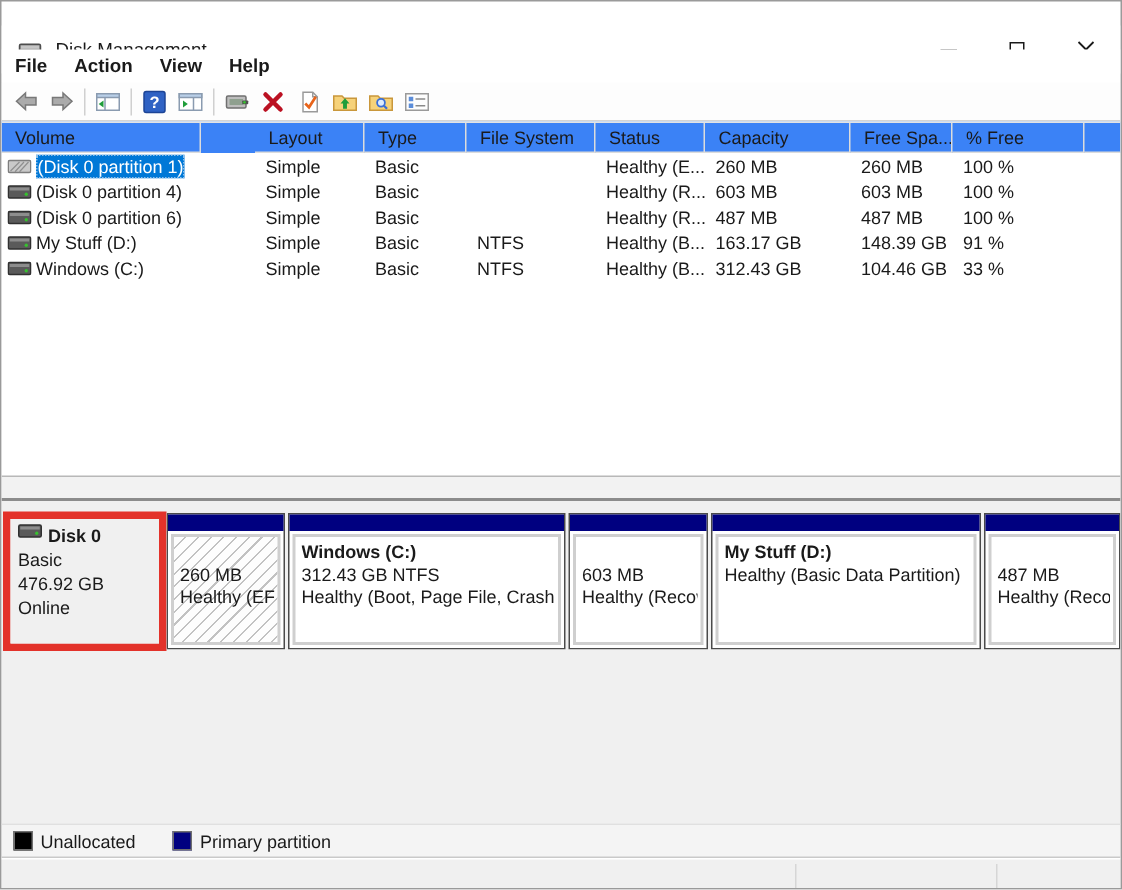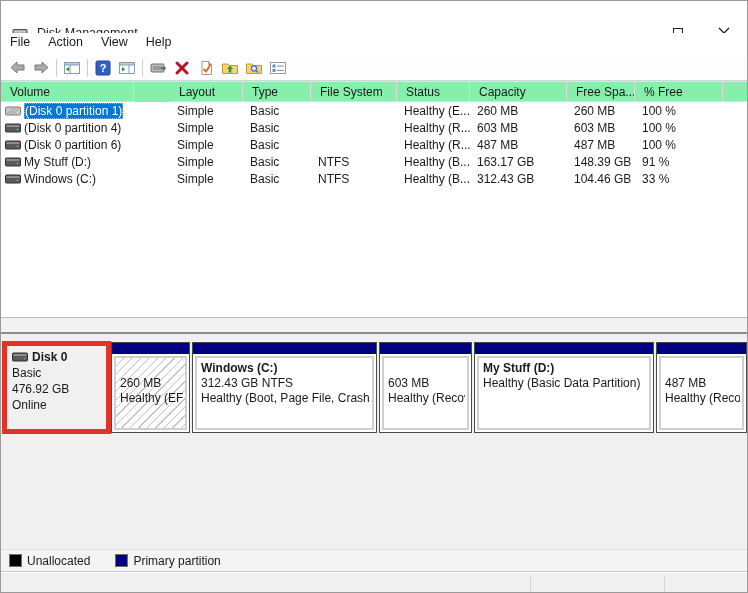--- a/index.html
+++ b/index.html
@@ -11,46 +11,46 @@
   }
   
   .titlebar{position:absolute;left:0;top:16px;width:100%;height:32px;background:#fff;display:flex;align-items:center;}
   .titlebar .appicon{margin-left:11px;width:16px;height:16px;flex:0 0 auto;}
   .titlebar .title{margin-left:9px;font-size:12.5px;}
   .wincontrols{position:absolute;right:0;top:0;height:32px;display:flex;}
   .wbtn{width:46px;height:32px;display:flex;align-items:center;justify-content:center;}
   .min-glyph{width:11px;height:0;border-top:1px solid #1a1a1a;}
   .max-glyph{width:10px;height:10px;border:1px solid #1a1a1a;}
   
-  .menubar{position:absolute;left:0;top:32px;width:100%;height:22px;background:#fff;display:flex;font-size:12.5px;}
+  .menubar{position:absolute;left:0;top:32px;width:100%;height:22px;background:#fff;display:flex;align-items:center;font-size:12.5px;font-weight:bold;}
   .menubar .mitem{padding:2px 9px;}
   
   .toolbar{position:absolute;left:0;top:54px;width:100%;height:26px;background:#fdfdfd;border-bottom:1px solid #d4d4d4;display:flex;align-items:center;padding-left:4px;}
   .tbtn{width:24px;height:22px;display:flex;align-items:center;justify-content:center;}
   .tsep{width:1px;height:18px;background:#d0d0d0;margin:0 3px;}
   
   .listpane{position:absolute;left:0;top:80px;width:100%;height:237px;background:#fff;border-bottom:1px solid #b8b8b8;overflow:hidden;}
-  .lheader{display:flex;height:21px;border-top:1px solid #e3e3e3;background:#86efac;font-size:12px;}
+  .lheader{display:flex;height:21px;border-top:1px solid #e3e3e3;background:#3b82f6;font-size:12px;}
   .hcell{border-right:1px solid #dcdcdc;border-bottom:1px solid #dcdcdc;padding:3px 0 0 9px;white-space:nowrap;overflow:hidden;}
   .lrow{display:flex;height:17px;font-size:12px;align-items:center;}
   .dcell{padding-left:7px;white-space:nowrap;overflow:hidden;}
   .c-vol{width:133px;}.c-lay{width:73px;margin-left:36px;}.c-typ{width:68px;}.c-fs{width:86px;}
   .c-st{width:73px;}.c-cap{width:97px;}.c-free{width:68px;}.c-pct{width:88px;}
   .c-fill{flex:1;border-right:none;}
   .volcell{display:flex;align-items:center;padding-left:4px;}
   .volcell svg{flex:0 0 auto;margin-right:3px;}
   .vlabel{padding:0 0;white-space:nowrap;}
   .vlabel.sel{background:#0078d7;color:#fff;border:1px dotted #8fc0ea;}
   
   .splitband{position:absolute;left:0;top:317px;width:100%;height:16px;background:#f2f2f2;border-bottom:2px solid #8c8c8c;}
   
   .bottompane{position:absolute;left:0;top:333px;width:100%;height:215px;background:#f0f0f0;}
   .redbox{position:absolute;left:1px;top:7px;width:109px;height:93px;border:5px solid #e3322a;background:#f0f0f0;}
   .disklabel{width:100%;height:100%;padding:3px 0 0 5px;font-size:12px;line-height:16px;background:#f0f0f0;}
-  .diskname{display:flex;align-items:center;font-weight:bold;}
+  .diskname{display:flex;font-weight:bold;}
   .diskname svg{margin-right:4px;}
   .partrow{position:absolute;left:110px;top:8px;right:0;height:91px;display:flex;overflow:hidden;}
   .pcell{border:1px solid #4a4a4a;margin-right:2px;background:#fff;display:flex;flex-direction:column;flex:0 0 auto;}
   .pcell.last{flex:1 1 auto;margin-right:0;}
   .pbar{height:11px;background:#000080;flex:0 0 auto;}
   .pbody{flex:1;margin:2px;border:2px solid #cfcfcf;background:#fff;position:relative;overflow:hidden;}
   .pbody.hatched{background:repeating-linear-gradient(135deg,#fdfdfd 0 5px,#c2c2c2 5px 6px);}
   .ptext{position:absolute;left:0;top:0;right:0;padding:3px 2px 0 4px;font-size:12px;}
   .ptext div{height:15px;line-height:15px;white-space:nowrap;overflow:hidden;}
   .pname{font-weight:bold;}

